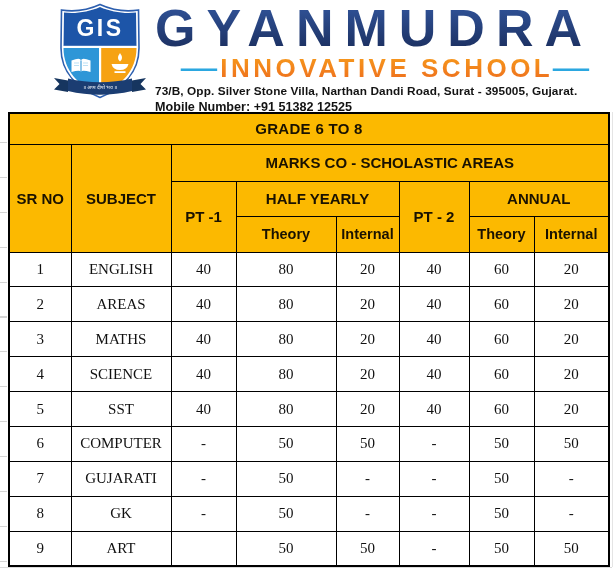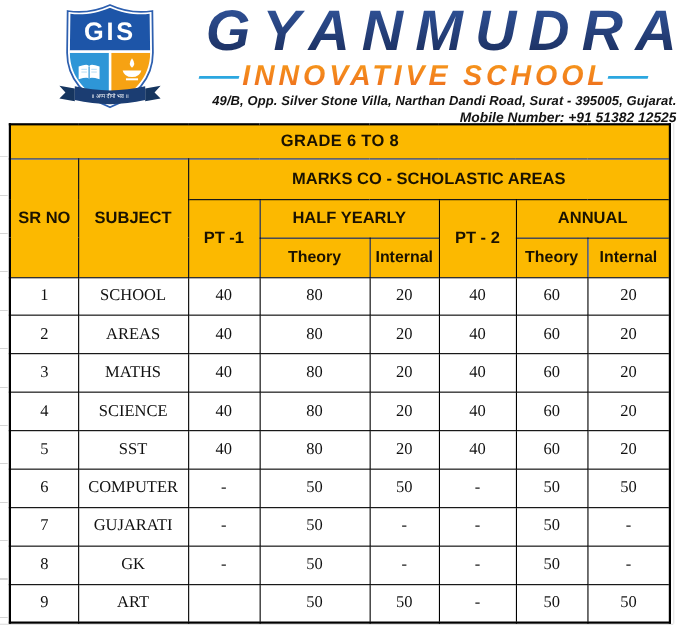--- a/index.html
+++ b/index.html
@@ -2,21 +2,21 @@
 <html><head>
 <meta charset="utf-8">
 <style>
   html,body{margin:0;padding:0;background:#ffffff;}
   .page{position:relative;width:615px;height:569px;background:#ffffff;overflow:hidden;
         font-family:"Liberation Sans",sans-serif;}
 
   
   .header{position:absolute;left:0;top:0;width:615px;height:108px;}
   .logo{position:absolute;left:44px;top:2px;width:112px;height:100px;}
-  .head-text{position:absolute;left:155px;top:4px;width:460px;text-align:right;font-style:italic;}
+  .head-text{position:absolute;left:155px;top:4px;width:460px;text-align:left;}
   .school-name{
     font-size:52px;line-height:49px;font-weight:bold;letter-spacing:11px;margin-right:-11px;
     background:linear-gradient(180deg,#31549a 0%,#1a2d5c 100%);
     -webkit-background-clip:text;background-clip:text;
     color:#21386b;-webkit-text-fill-color:transparent;
     white-space:nowrap;}
   .tagline-row{margin-top:2px;display:flex;align-items:center;justify-content:center;gap:8px;
     font-size:26px;line-height:26px;font-weight:bold;white-space:nowrap;}
   .tagline-text{
     letter-spacing:3.5px;margin-right:-3.5px;
@@ -95,21 +95,21 @@
       </svg>
     </div>
 
     <div class="head-text">
       <div class="school-name">GYANMUDRA</div>
       <div class="tagline-row">
         <span class="tagline-dash">—</span>
         <span class="tagline-text">INNOVATIVE SCHOOL</span>
         <span class="tagline-dash">—</span>
       </div>
-      <div class="address">49/B, Opp. Silver Stone Villa, Narthan Dandi Road, Surat - 395005, Gujarat.</div>
+      <div class="address">73/B, Opp. Silver Stone Villa, Narthan Dandi Road, Surat - 395005, Gujarat.</div>
       <div class="mobile">Mobile Number: +91 51382 12525</div>
     </div>
   </div>
 
   <div class="excel-stubs"></div>
   <div class="excel-bottom-line"></div>
   <div class="excel-right-line"></div>
 
   <table class="marks">
     <colgroup>
@@ -140,21 +140,21 @@
       <tr class="h-sub">
         <th>Theory</th>
         <th>Internal</th>
         <th>Theory</th>
         <th>Internal</th>
       </tr>
     </thead>
     <tbody>
       <tr class="data-row">
         <td>1</td>
-        <td>SCHOOL</td>
+        <td>ENGLISH</td>
         <td>40</td>
         <td>80</td>
         <td>20</td>
         <td>40</td>
         <td>60</td>
         <td>20</td>
       </tr>
       <tr class="data-row">
         <td>2</td>
         <td>AREAS</td>

